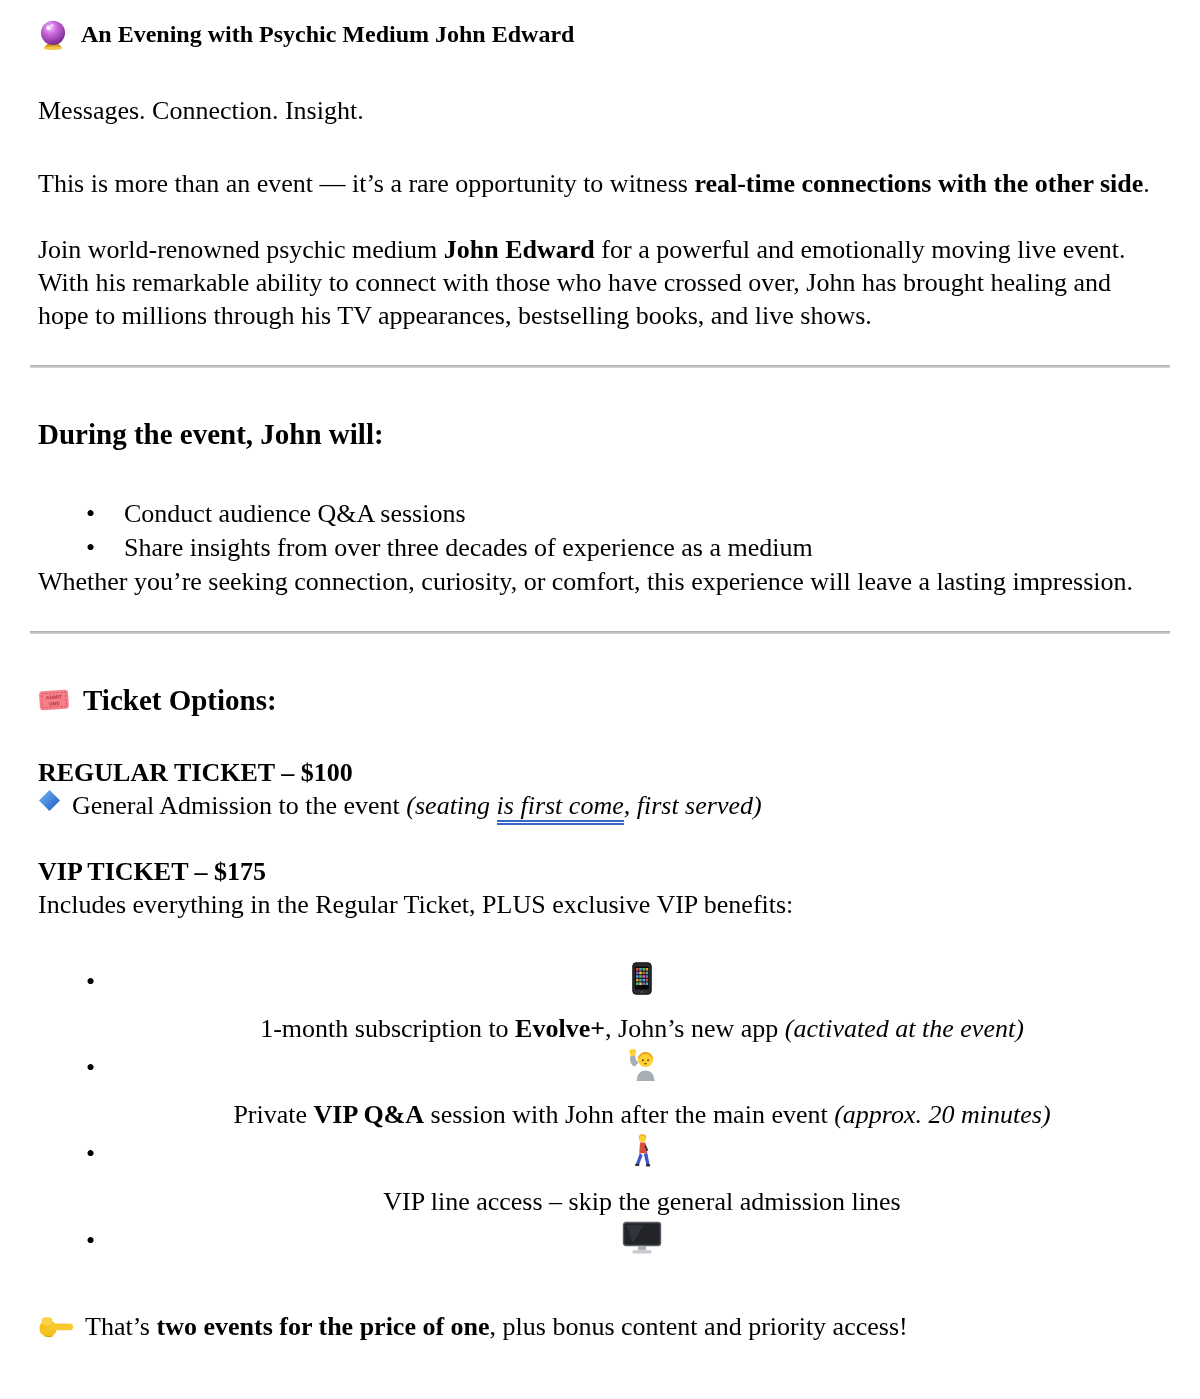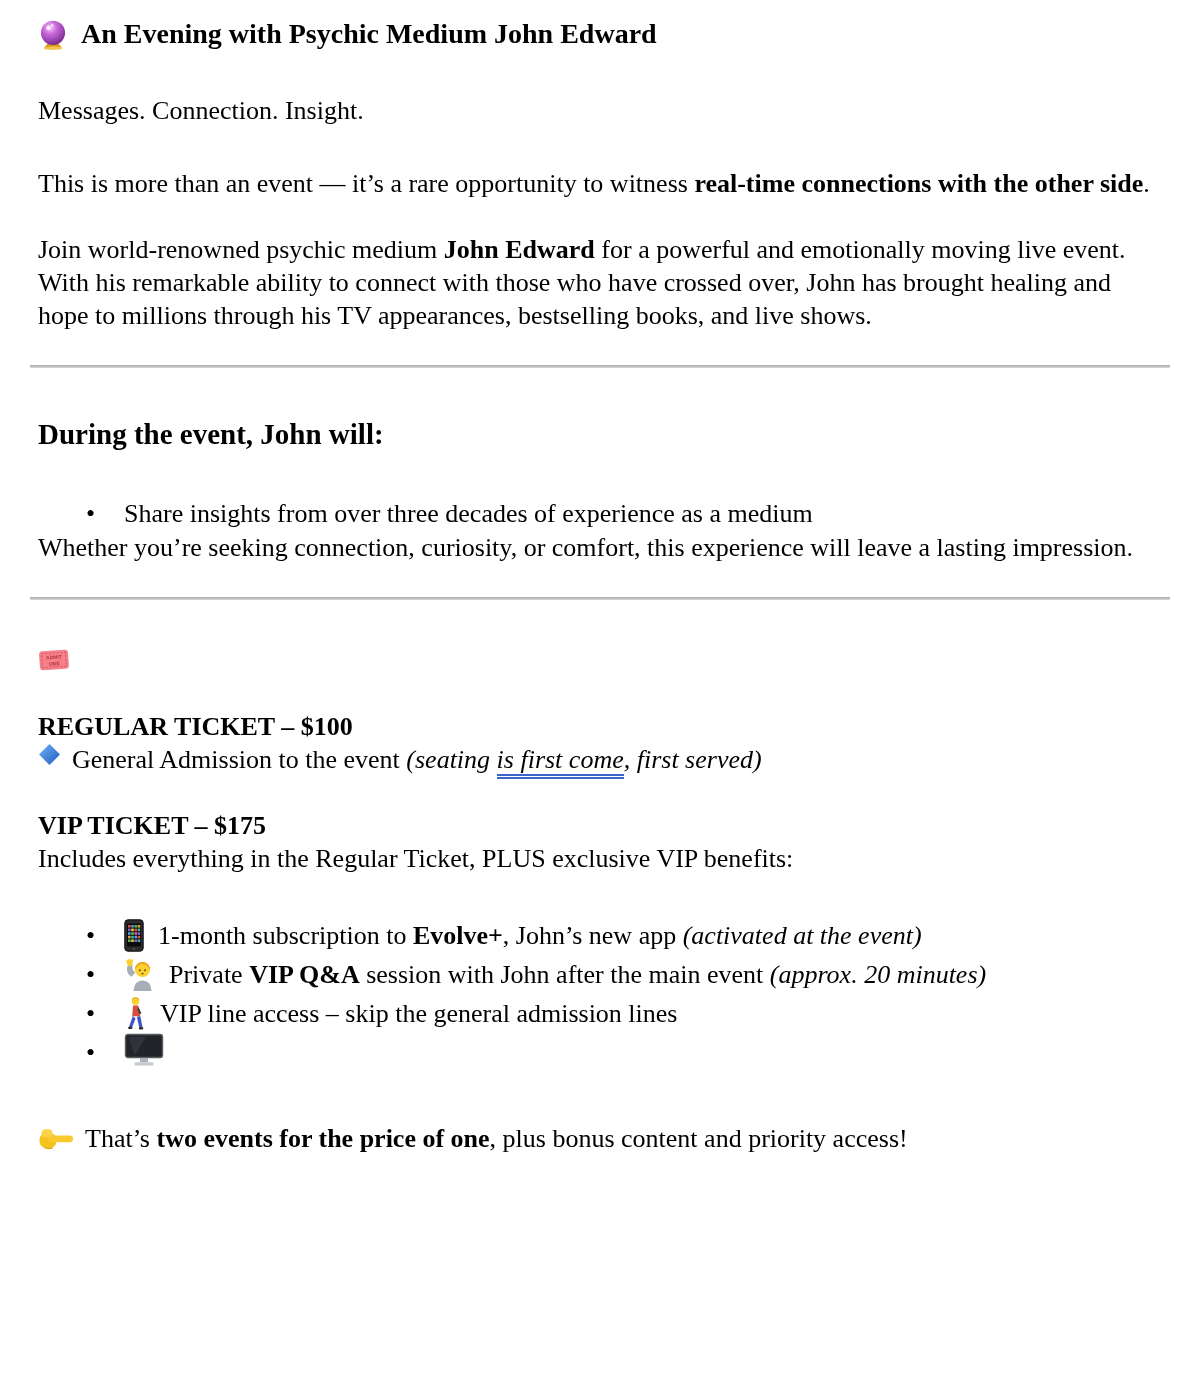--- a/index.html
+++ b/index.html
@@ -1,37 +1,37 @@
 <!DOCTYPE html>
 <html><head>
 <meta charset="utf-8">
 <style>
   html,body{margin:0;padding:0;background:#ffffff;}
   body{width:1200px;min-height:1399px;color:#000;
        font-family:"Liberation Serif","DejaVu Serif",serif;}
   .doc{padding:14px 40px 20px 38px;font-size:26px;line-height:33px;}
 
-  h1{font-size:28px;line-height:40px;margin:0 0 40px;font-weight:bold;
+  h1{font-size:24px;line-height:40px;margin:0 0 40px;font-weight:bold;
      display:flex;align-items:center;gap:13px;}
   h2{font-size:29px;line-height:40px;margin:46px 0 0;font-weight:bold;
      display:flex;align-items:center;gap:13px;}
   .tagline{font-weight:normal;margin:0 0 40px;}
   p.body{margin:0 0 33px;max-width:1115px;}
   p.tight{margin:0;max-width:1115px;}
 
   hr.divider{border:none;height:3px;background:linear-gradient(#a9a9a9,#d9d9d9);
              margin:18px -10px 0 -8px;}
   h2.after-divider{margin-top:46px;}
 
   ul{list-style:none;margin:0;padding:0 0 0 48px;}
   ul.simple-list{margin-top:43px;}
   ul.simple-list li{position:relative;padding-left:38px;line-height:34px;}
   ul.vip-list{margin-top:41px;}
   ul.vip-list li{position:relative;padding-left:38px;line-height:39px;
-                 display:flex;align-items:center;gap:14px;}
+                 display:flex;align-items:center;gap:14px;flex-direction:column;}
   ul li::before{content:"\2022";position:absolute;left:0;top:0;}
 
   .outro{margin-top:41px;}
   .hr2{margin-top:24px;}
   .ticket-title{font-weight:bold;margin:36px 0 0;}
   .vip-title{font-weight:bold;margin:33px 0 0;}
   .diamond-line{margin:3px 0 0;display:flex;align-items:flex-start;gap:11px;}
   .subtitle{margin:3px 0 0;}
 
   .grammar-underline{border-bottom:5px double #3a66cc;padding-bottom:0px;}
@@ -72,38 +72,40 @@
 
   <p class="body"><span>This is more than an event — it’s a rare opportunity to witness </span><b>real-time connections with the other side</b><span>.</span></p>
 
   <p class="body"><span>Join world-renowned psychic medium </span><b>John Edward</b><span> for a powerful and emotionally moving live event. With his remarkable ability to connect with those who have crossed over, John has brought healing and hope to millions through his TV appearances, bestselling books, and live shows.</span></p>
 
   <hr class="divider">
 
   <h2 class="after-divider">During the event, John will:</h2>
 
   <ul class="simple-list">
+    <li>Conduct audience Q&amp;A sessions</li>
     <li>Share insights from over three decades of experience as a medium</li>
   </ul>
 
   <p class="body outro">Whether you’re seeking connection, curiosity, or comfort, this experience will leave a lasting impression.</p>
 
   <hr class="divider hr2">
 
   <h2 class="after-divider">
     <span class="icon">
       <svg width="32" height="28" viewBox="0 0 32 28">
         <g transform="rotate(-4 16 14)">
           <rect x="1.5" y="4.5" width="29" height="19" rx="3.5" fill="#f4808a"></rect>
           <rect x="4" y="7" width="24" height="14" fill="none" stroke="#d95562" stroke-width="1" stroke-dasharray="2.2 1.6"></rect>
           <text x="16" y="13" font-size="5" font-weight="bold" text-anchor="middle" fill="#b8333f">ADMIT</text>
           <text x="16" y="19.5" font-size="5" font-weight="bold" text-anchor="middle" fill="#b8333f">ONE</text>
         </g>
       </svg>
     </span>
+    <span>Ticket Options:</span>
   </h2>
 
   <p class="ticket-title">REGULAR TICKET – $100</p>
 
   <p class="body diamond-line">
     <span class="icon">
       <svg width="23" height="23" viewBox="0 0 23 23">
         <defs>
           <linearGradient id="bdg" x1="0" y1="0" x2="1" y2="1">
             <stop offset="0" stop-color="#74b4f0"></stop>

